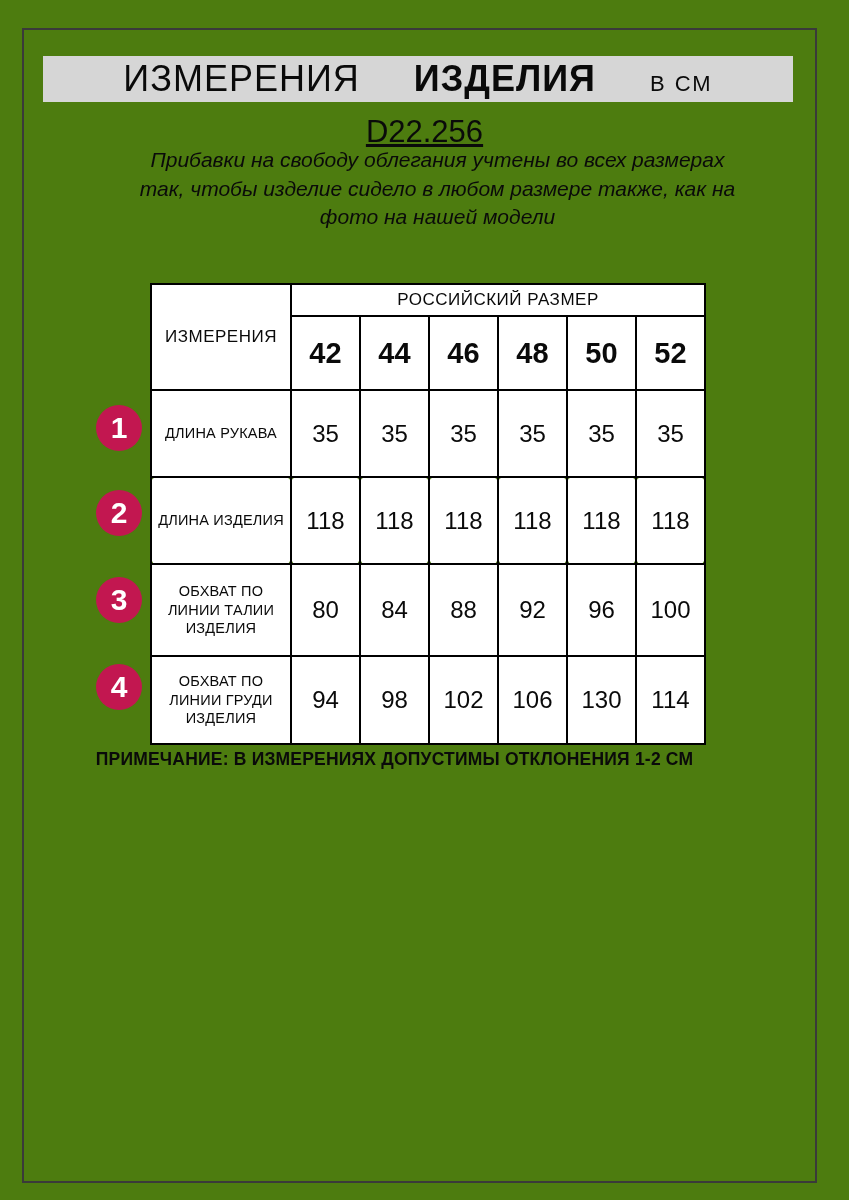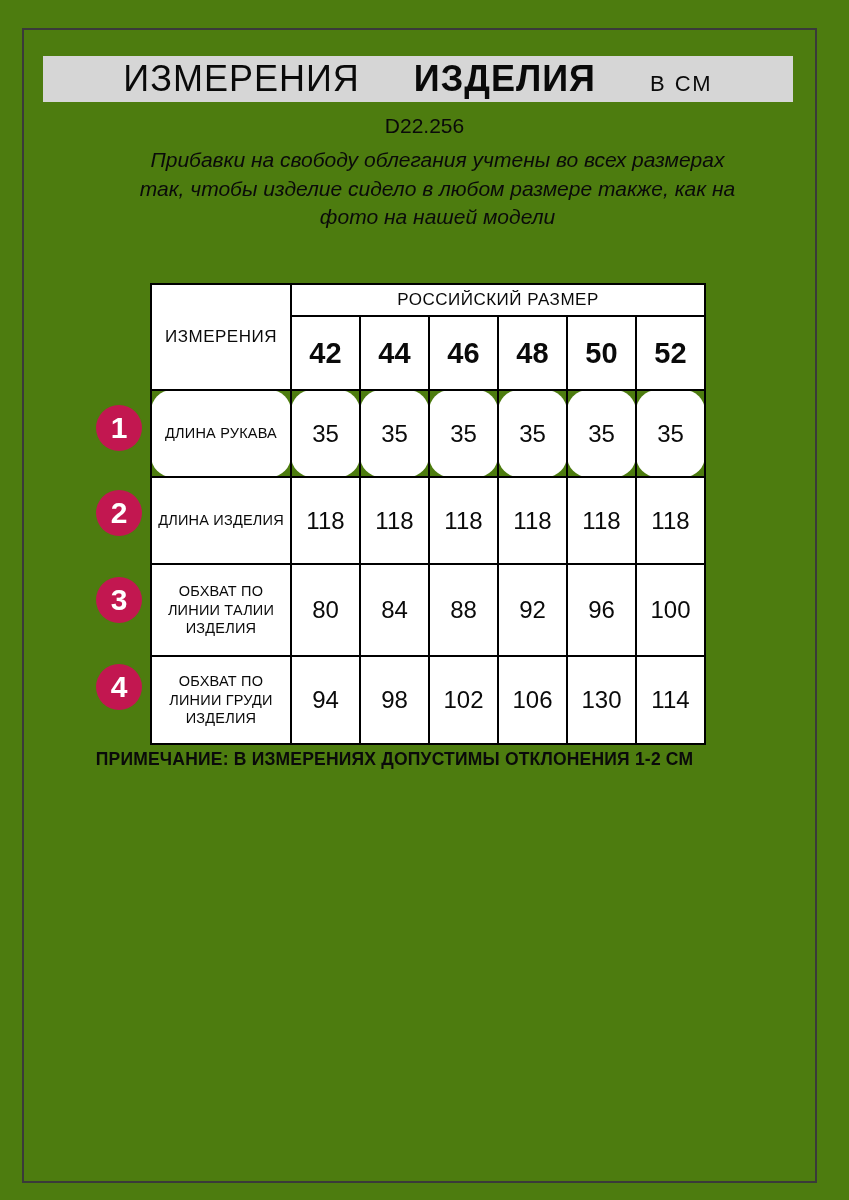--- a/index.html
+++ b/index.html
@@ -56,23 +56,24 @@
     font-weight: 400;
     color: #0a0a0a;
     letter-spacing: 2px;
   }
   .code {
     position: absolute;
     left: 0;
     top: 114px;
     width: 849px;
     text-align: center;
-    font-size: 21px;
-    font-weight: 400;
-    color: #0a0a0a;
+    font-size: 31px;
+    font-weight: 400;
+    color: #0a0a0a;
+    text-decoration: underline;
   }
   .desc {
     position: absolute;
     left: 50%;
     transform: translateX(-50%);
     top: 146px;
     width: 640px;
     text-align: center;
     font-size: 21px;
     line-height: 28.5px;
@@ -115,22 +116,22 @@
     font-size: 14.5px;
     line-height: 1.3;
     letter-spacing: 0.2px;
     white-space: pre-line;
   }
   td.c-val {
     font-size: 24px;
     font-weight: 400;
     margin-left: 9px;
   }
-  tr.r-data-1 td { height: 85px; border-radius: 21px; }
-  tr.r-data-2 td { height: 85px; }
+  tr.r-data-1 td { height: 85px; }
+  tr.r-data-2 td { height: 85px; border-radius: 6px; }
   tr.r-data-3 td { height: 90px; }
   tr.r-data-4 td { height: 86px; }
   .badge {
     position: absolute;
     left: 96px;
     width: 46px;
     height: 46px;
     border-radius: 50%;
     background: #c21750;
     color: #ffffff;

